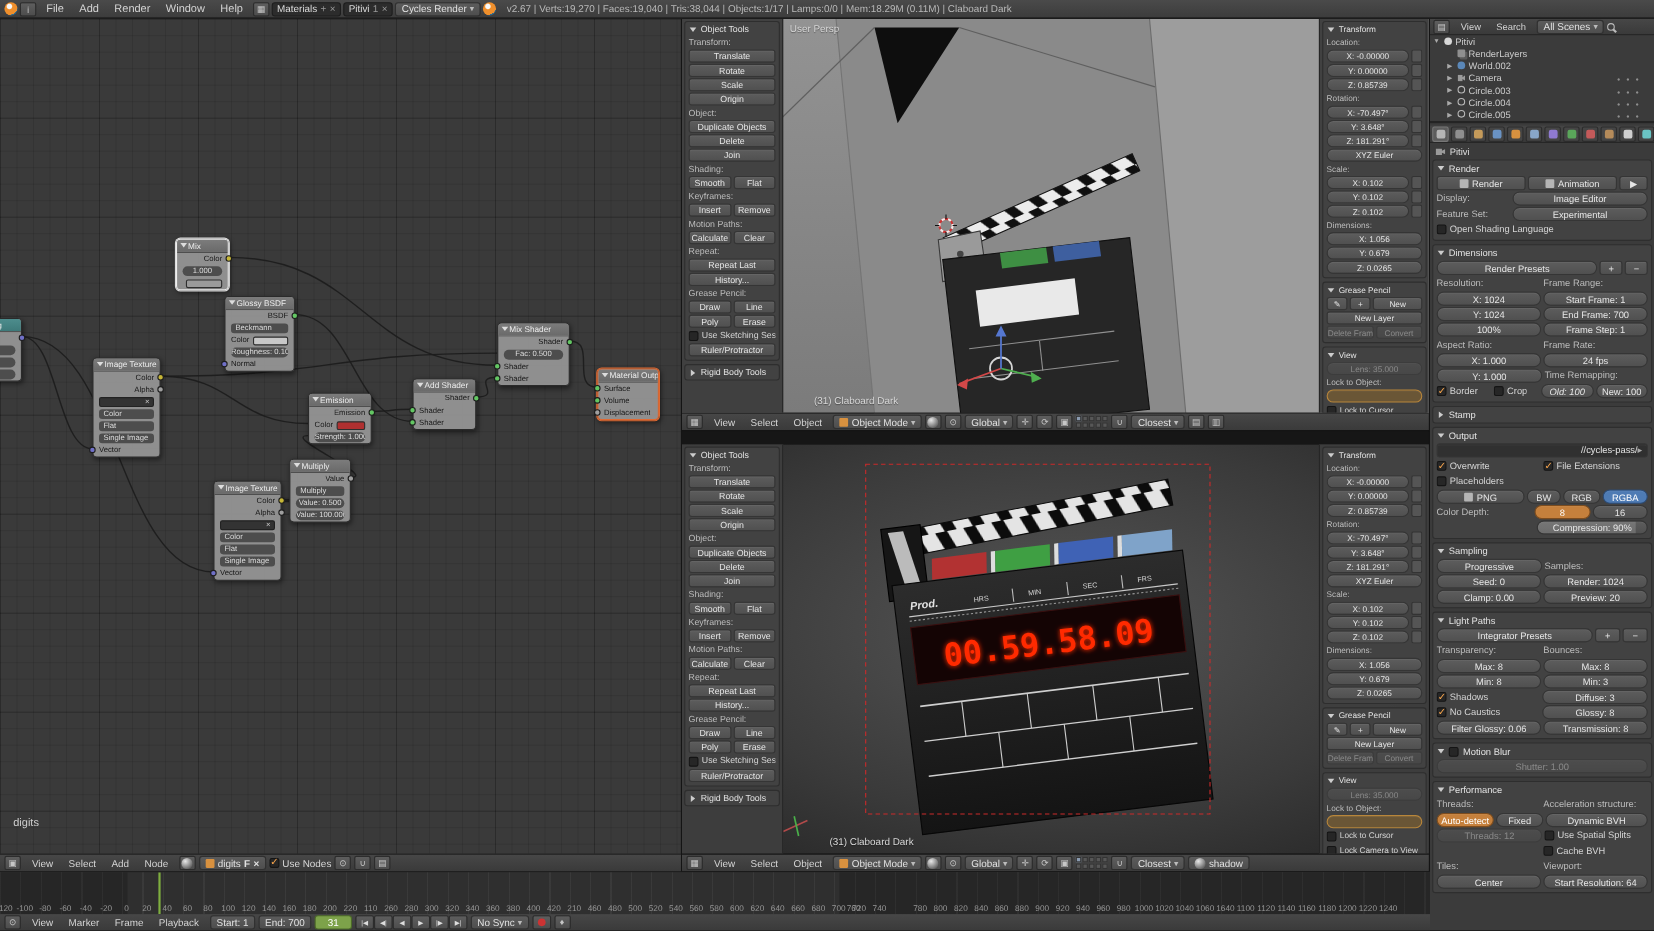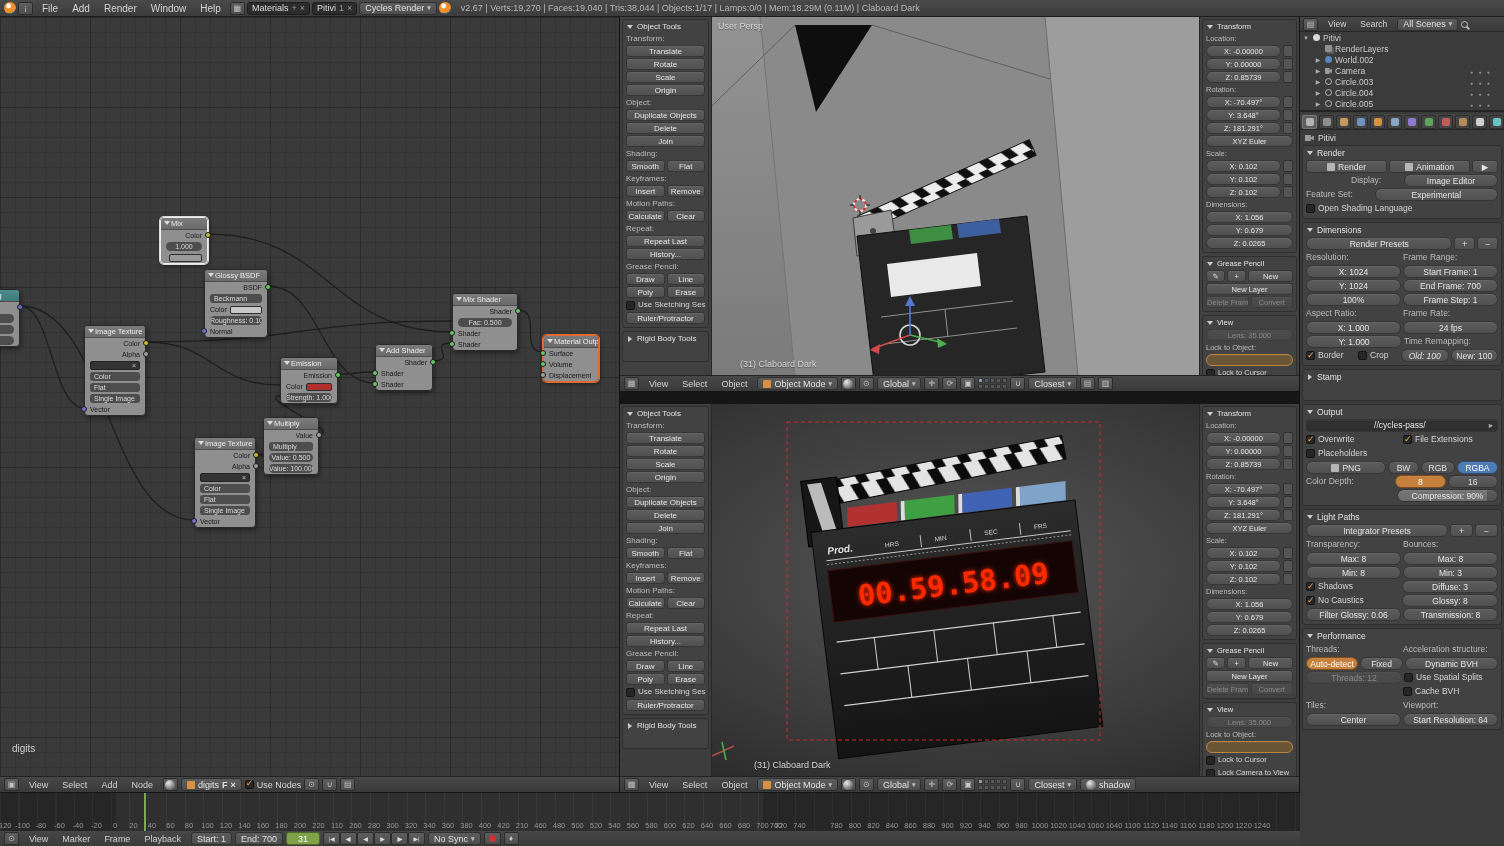--- a/index.html
+++ b/index.html
@@ -76,33 +76,33 @@
   .vlab.bl{left:120px;bottom:22px;}
   .vp-bottom .vlab.bl{left:134px;}
 
   
   .pregion{position:absolute;z-index:14;background:rgba(62,62,62,.97);overflow:hidden;padding:2px;}
   .tools{left:0;top:0;bottom:16px;width:92px;border-right:1px solid #262626;font-size:8px;}
   .vp-bottom .tools{top:12px;}
   .nside{right:0;top:0;bottom:16px;width:100px;border-left:1px solid #262626;font-size:7.5px;}
   .vp-bottom .nside{top:12px;}
   .panel{margin-bottom:3px;background:#424242;border:1px solid #2e2e2e;border-radius:3px;padding-bottom:2px;}
-  .panel.collapsed{padding-bottom:16px;}
+  .panel.collapsed{padding-bottom:0;}
   .phead{display:flex;align-items:center;gap:4px;padding:2px 4px;color:#e2e2e2;}
   .tri{width:0;height:0;border-left:3px solid transparent;border-right:3px solid transparent;border-top:4px solid #cdcdcd;flex:none;}
   .panel.collapsed .tri{transform:rotate(-90deg);}
   .prow{display:flex;gap:2px;padding:0 3px;margin-bottom:1px;align-items:center;}
   .cell{flex:1;min-width:0;overflow:hidden;white-space:nowrap;height:12px;line-height:12px;}
   .cell.lab{color:#bcbcbc;height:11px;line-height:11px;}
   .cell.fld,.cell.btn,.cell.tog,.cell.path,.cell.slider,.fldin{
      background:linear-gradient(#5d5d5d,#505050);border:1px solid #353535;border-radius:3px;text-align:center;color:#e6e6e6;
      box-shadow:inset 0 1px rgba(255,255,255,.05);}
   .cell.fld,.cell.tog{border-radius:7px;}
   .cell.btn{border-radius:3px;}
-  .cell.path{display:flex;align-items:center;text-align:center;padding:0 4px;border-radius:3px;background:#303030;}
+  .cell.path{display:flex;align-items:center;text-align:right;padding:0 4px;border-radius:3px;background:#303030;}
   .cell.path span{flex:1;overflow:hidden;}
   .cell.path b{color:#aaa;font-weight:normal;}
   .cell.slider{position:relative;border-radius:7px;}
   .cell.slider i{position:absolute;left:0;top:0;bottom:0;background:rgba(255,255,255,.16);border-radius:7px 0 0 7px;}
   .cell.slider span{position:relative;}
   .cell.tog.on.c-orange{background:#c5803c;color:#fff;border-color:#7c4c1e;}
   .cell.tog.on.c-blue{background:#4e7bb4;color:#fff;border-color:#2c4a73;}
   .cell.fld.c-amber{background:#6a5636;border-color:#b8863b;}
   .cell.chk{display:flex;align-items:center;gap:3px;background:none;border:none;box-shadow:none;}
   .cell.chk .ct{overflow:hidden;color:#d5d5d5;}
@@ -1188,21 +1188,21 @@
           <div class="phead">
             <span class="tri"></span>
             <span class="pt">Render</span>
           </div>
           <div class="prow">
             <div class="cell btn"><i class="bic"></i>Render</div>
             <div class="cell btn"><i class="bic"></i>Animation</div>
             <div class="cell btn" style="flex: 0.3 1 0%;">▶</div>
           </div>
           <div class="prow">
-            <div class="cell lab" style="flex: 0.55 1 0%; margin-left: 45px;">Display:</div>
+            <div class="cell lab" style="flex: 0.55 1 0%;">Display:</div>
             <div class="cell fld">Image Editor</div>
           </div>
           <div class="prow">
             <div class="cell lab" style="flex: 0.55 1 0%;">Feature Set:</div>
             <div class="cell fld">Experimental</div>
           </div>
           <div class="prow">
             <div class="cell chk">
               <span class="box"></span>
               <span class="ct">Open Shading Language</span>
@@ -1306,20 +1306,38 @@
             <div class="cell tog" style="flex: 0.5 1 0%;">16</div>
           </div>
           <div class="prow">
             <div class="cell lab" style="flex: 0.9 1 0%;"></div>
             <div class="cell slider"><i style="width: 90%;"></i><span>Compression: 90%</span></div>
           </div>
         </div>
         <div class="panel">
           <div class="phead">
             <span class="tri"></span>
+            <span class="pt">Sampling</span>
+          </div>
+          <div class="prow">
+            <div class="cell fld">Progressive</div>
+            <div class="cell lab">Samples:</div>
+          </div>
+          <div class="prow">
+            <div class="cell fld">Seed: 0</div>
+            <div class="cell fld">Render: 1024</div>
+          </div>
+          <div class="prow">
+            <div class="cell fld">Clamp: 0.00</div>
+            <div class="cell fld">Preview: 20</div>
+          </div>
+        </div>
+        <div class="panel">
+          <div class="phead">
+            <span class="tri"></span>
             <span class="pt">Light Paths</span>
           </div>
           <div class="prow">
             <div class="cell fld">Integrator Presets</div>
             <div class="cell btn" style="flex: 0.15 1 0%;">+</div>
             <div class="cell btn" style="flex: 0.15 1 0%;">−</div>
           </div>
           <div class="prow">
             <div class="cell lab">Transparency:</div>
             <div class="cell lab">Bounces:</div>
@@ -1342,20 +1360,30 @@
           <div class="prow">
             <div class="cell chk on">
               <span class="box"></span>
               <span class="ct">No Caustics</span>
             </div>
             <div class="cell fld">Glossy: 8</div>
           </div>
           <div class="prow">
             <div class="cell fld">Filter Glossy: 0.06</div>
             <div class="cell fld">Transmission: 8</div>
+          </div>
+        </div>
+        <div class="panel">
+          <div class="phead">
+            <span class="tri"></span>
+            <span class="box"></span>
+            <span class="pt">Motion Blur</span>
+          </div>
+          <div class="prow">
+            <div class="cell fld dim">Shutter: 1.00</div>
           </div>
         </div>
         <div class="panel">
           <div class="phead">
             <span class="tri"></span>
             <span class="pt">Performance</span>
           </div>
           <div class="prow">
             <div class="cell lab">Threads:</div>
             <div class="cell lab">Acceleration structure:</div>

